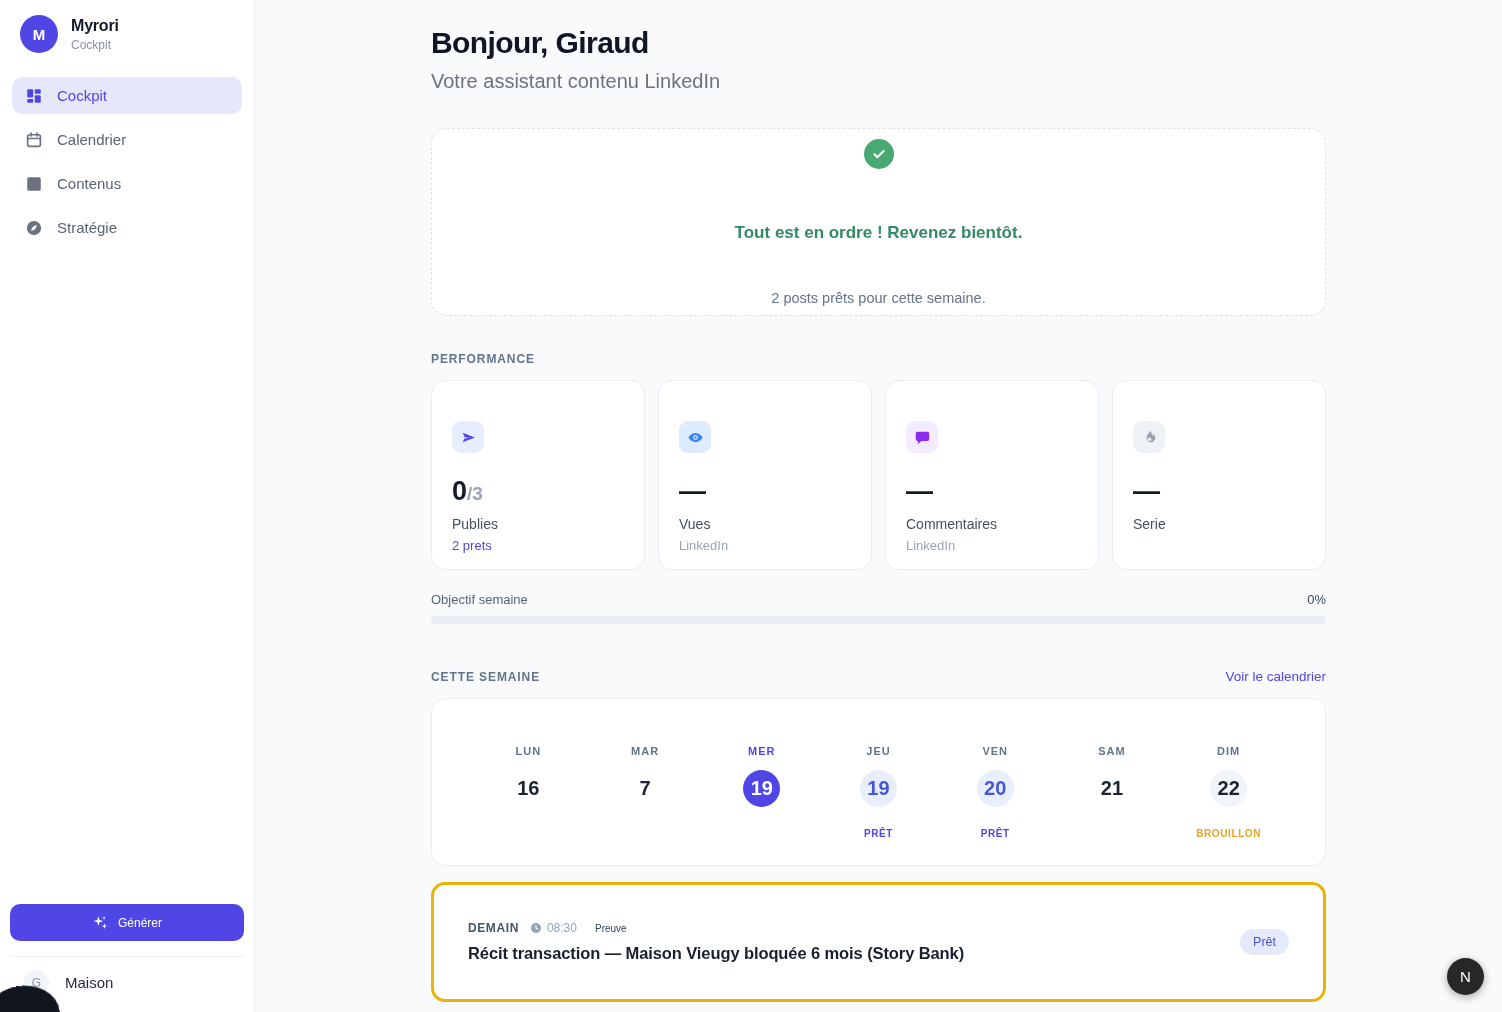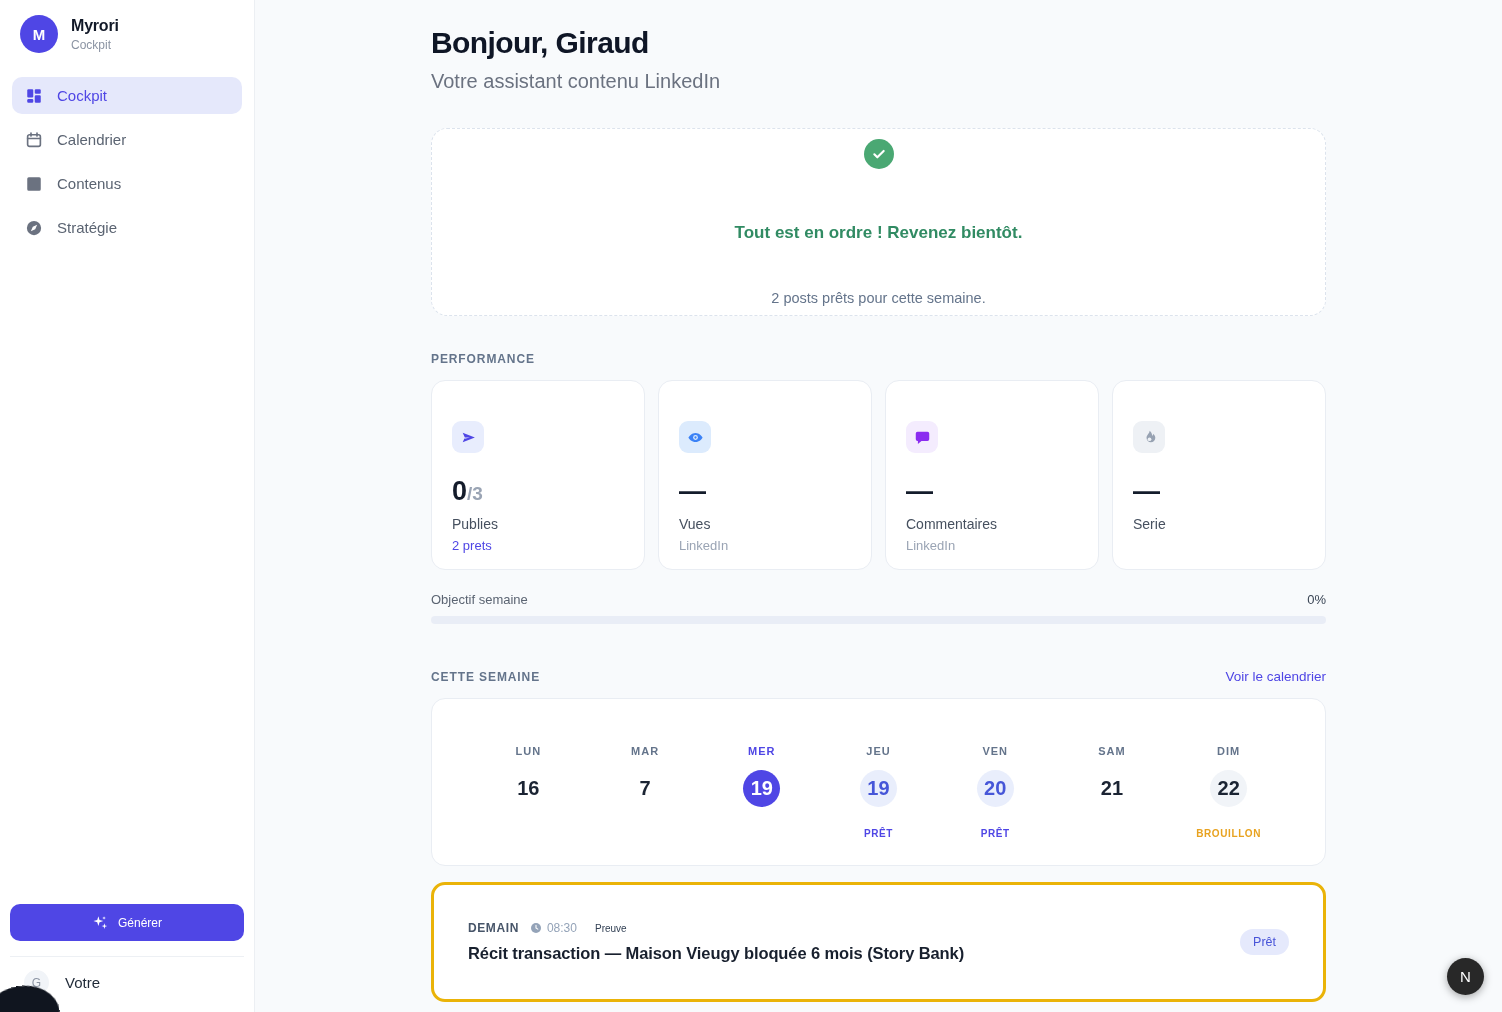--- a/index.html
+++ b/index.html
@@ -209,21 +209,21 @@
           <path d="M17 3l0.6 2 2 0.6-2 0.6-0.6 2-0.6-2-2-0.6 2-0.6z"></path>
         </svg>
       </span>
       <span>Générer</span>
     </button>
     <div class="side-divider"></div>
     <div class="user-row">
       <div class="user-avatar">
         <span>G</span>
       </div>
-      <span class="user-name">Votre</span>
+      <span class="user-name">Maison</span>
     </div>
   </div>
 </aside>
 
 <main class="main">
   <div class="content">
     <h1 class="page-title">Bonjour, Giraud</h1>
     <div class="page-subtitle">Votre assistant contenu LinkedIn</div>
 
     <section class="status-card">

